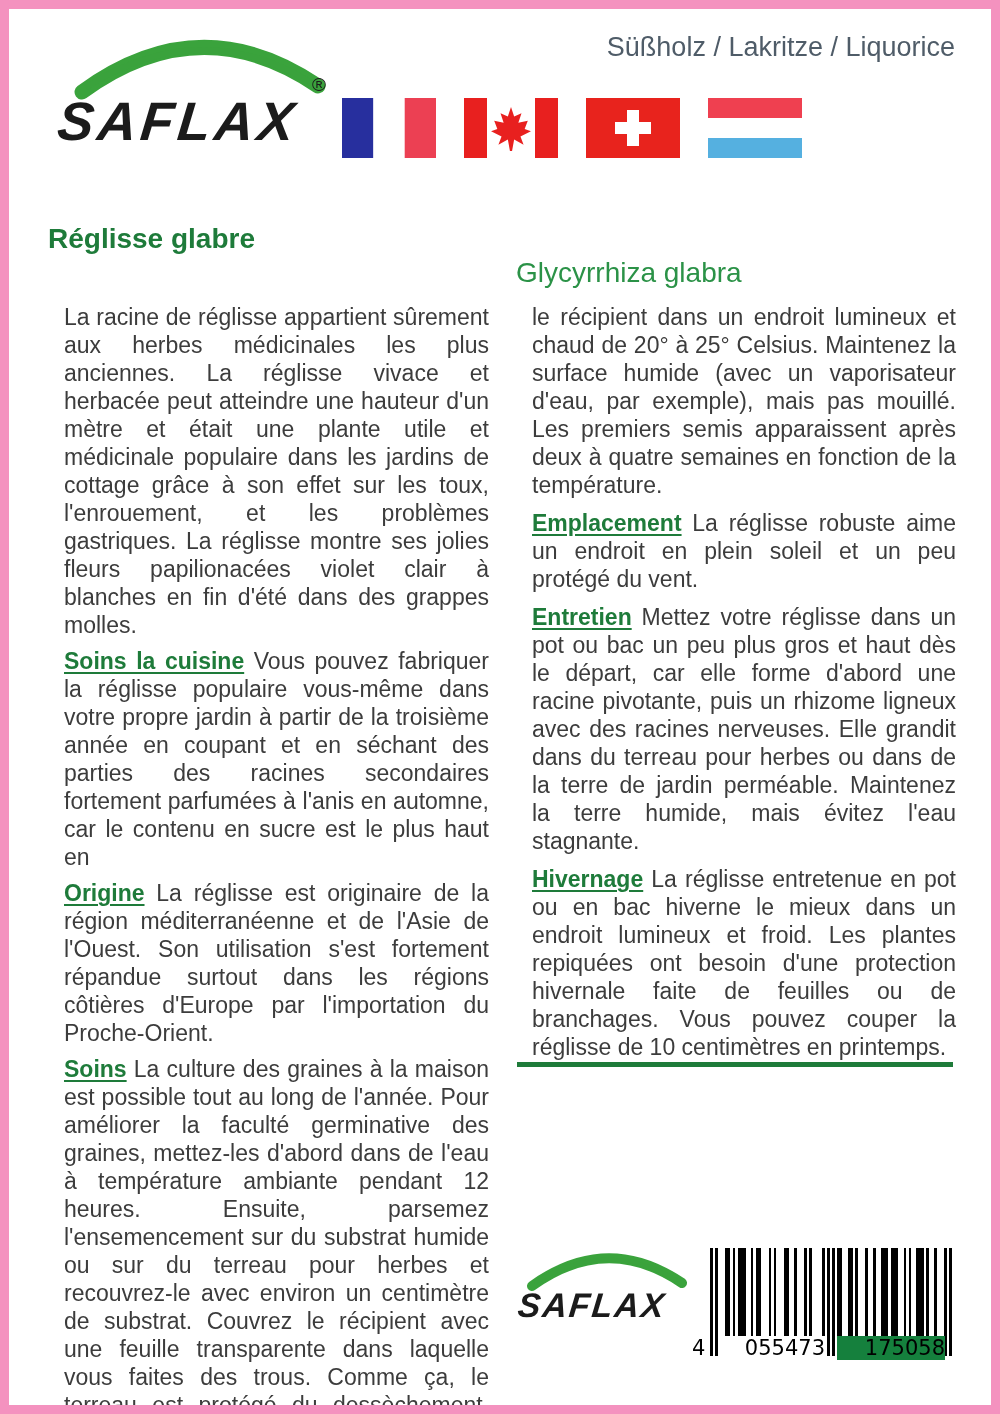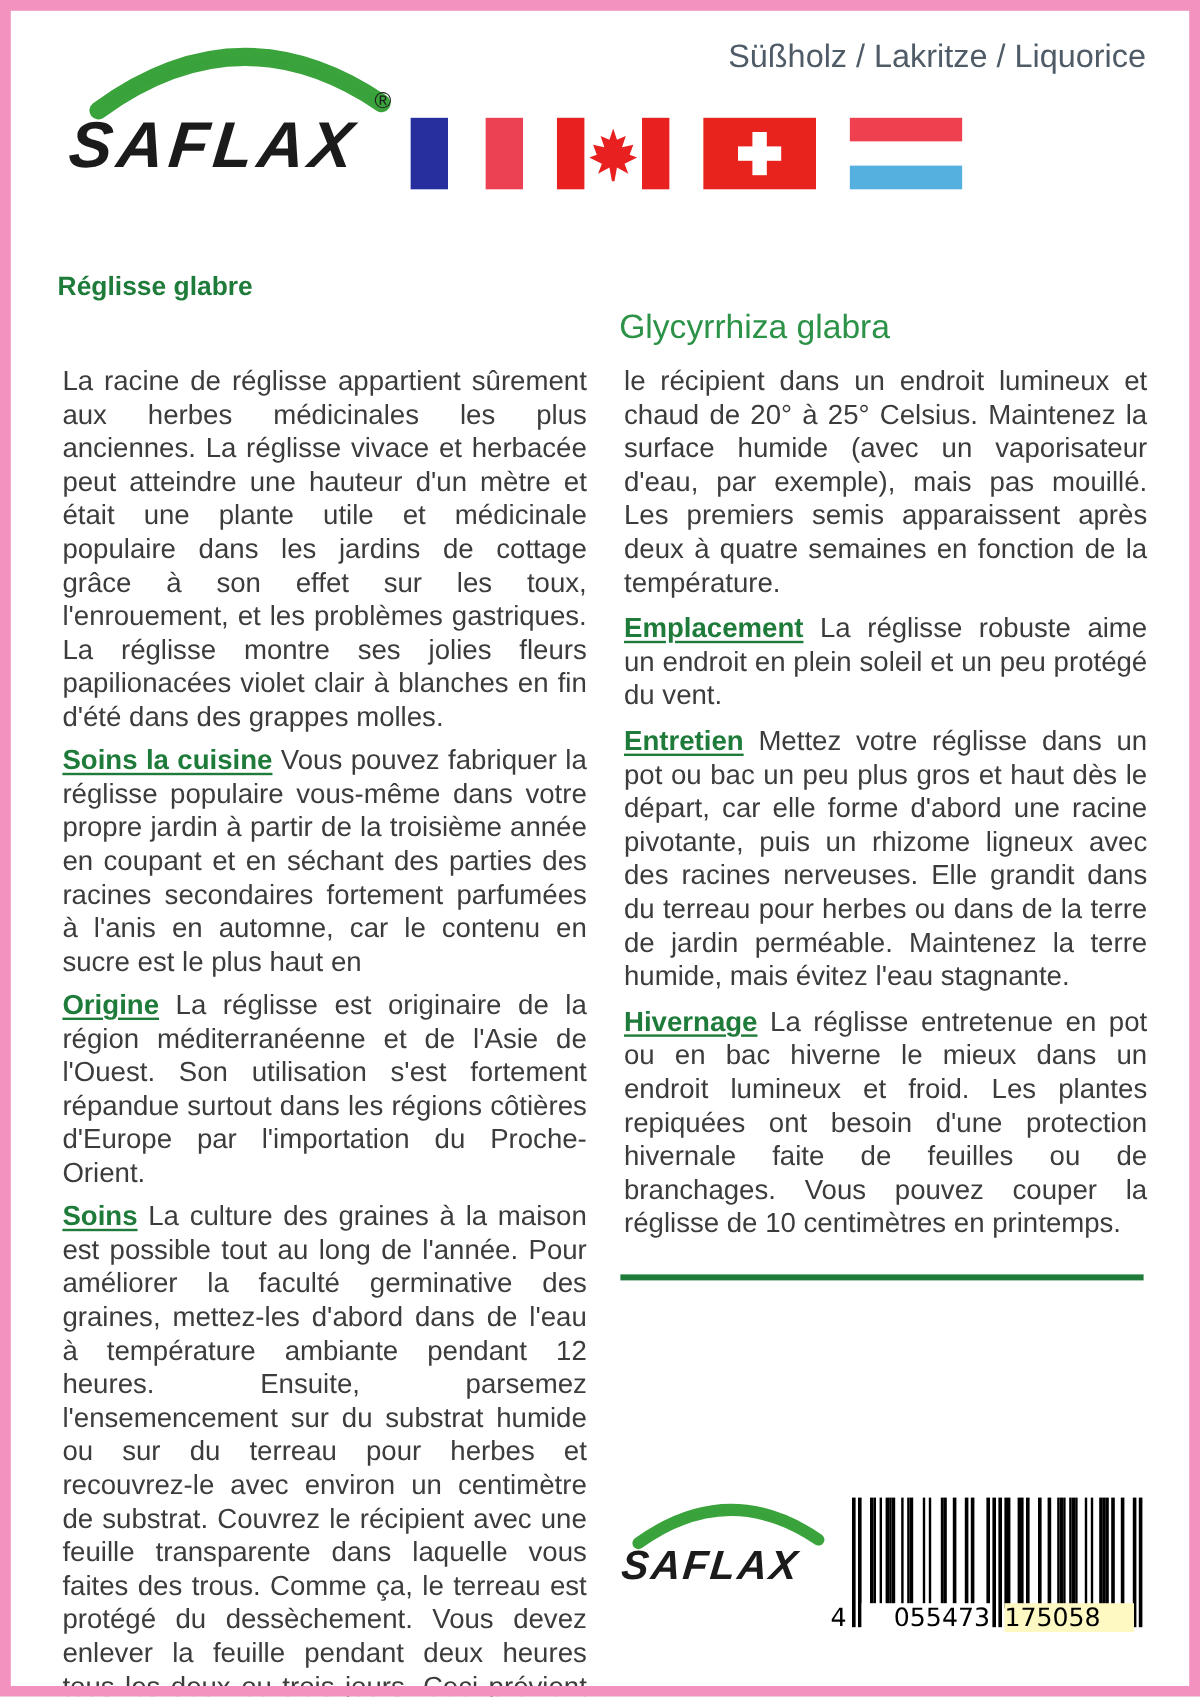--- a/index.html
+++ b/index.html
@@ -17,23 +17,23 @@
   .logo-lg .brand{position:absolute;left:0;top:62px;font-style:italic;font-weight:bold;
     font-size:54px;letter-spacing:4px;color:#1b1b1b;transform:skewX(-6deg);white-space:nowrap;}
   .logo-lg .reg{position:absolute;left:254px;top:46px;font-size:19px;color:#1b1b1b;font-style:normal;}
   .flags{position:absolute;left:342px;top:98px;display:flex;gap:28px;}
   .flags svg{display:block;}
 
   
   .col{position:absolute;color:#3c3c3c;}
   .col-left{left:48px;top:220px;width:441px;}
   .col-right{left:516px;top:256px;width:440px;}
-  h1.title{margin:0 0 45px 0;font-size:22px;line-height:38px;color:#1e7b3a;font-weight:bold;}
+  h1.title{margin:0 0 45px 0;font-size:28px;line-height:38px;color:#1e7b3a;font-weight:bold;}
   h2.latin{margin:0 0 13px 0;font-size:28px;line-height:34px;color:#2b9247;font-weight:normal;text-align:left;}
-  .col p{margin:0 0 8px 4px;font-size:23px;line-height:28px;text-align:justify;}
+  .col p{margin:0 0 8px 16px;font-size:23px;line-height:28px;text-align:justify;}
   .col-right p{margin-bottom:10px;}
   .shead{color:#1e7b3a;font-weight:bold;text-decoration:underline;text-underline-offset:3px;text-decoration-thickness:2px;}
 
   
   .divider{position:absolute;left:517px;top:1062px;width:436px;height:5px;background:#1e7b3a;}
   .footer-grid{position:absolute;left:516px;top:1180px;width:440px;display:grid;
     grid-template-columns:229px 1fr;row-gap:9px;font-size:23px;line-height:28px;color:#3c3c3c;}
   .logo-sm{left:518px;top:1246px;width:176px;height:88px;}
   .logo-sm .arc{position:absolute;left:8px;top:0;}
   .logo-sm .brand{position:absolute;left:0;top:40px;font-style:italic;font-weight:bold;
@@ -42,21 +42,21 @@
   
   .barcode{position:absolute;left:694px;top:1248px;width:264px;height:116px;}
   .bars{position:absolute;left:16px;top:0;display:flex;}
   .module{width:2.55px;height:92px;}
   .module.bar{background:#000;}
   .module.guard{height:108px;}
   .bc-digit{position:absolute;top:88px;font-size:21px;line-height:24px;color:#000;
     font-family:"DejaVu Sans",sans-serif;}
   .bc-first{left:-2px;}
   .bc-left{left:24px;width:107px;text-align:right;background:#fff;}
-  .bc-right{left:143px;width:108px;text-align:left;background:#fef9c3;}
+  .bc-right{left:143px;width:108px;text-align:right;background:#15803d;}
 </style>
 </head>
 <body>
 
 <div class="page">
   <div class="frame"></div>
 
   <div class="lang-label">Süßholz / Lakritze / Liquorice</div>
 
   <div class="logo logo-lg">

